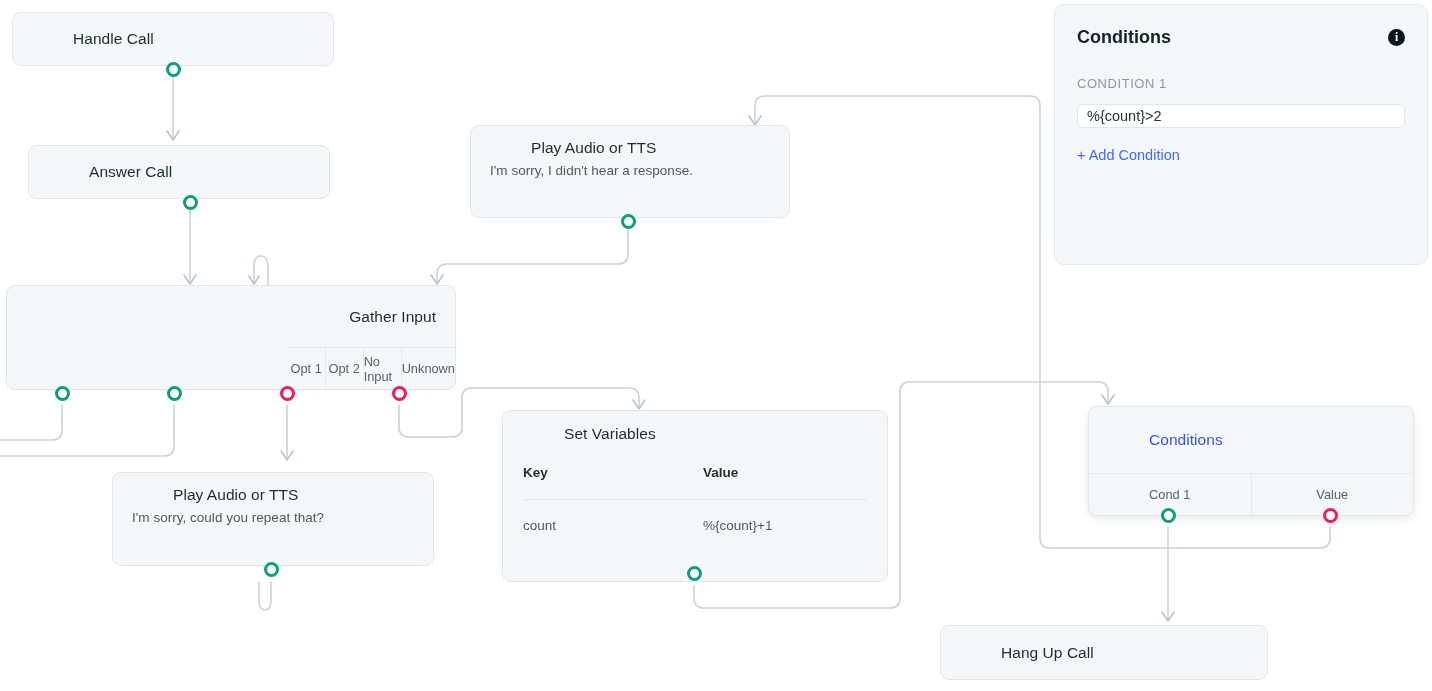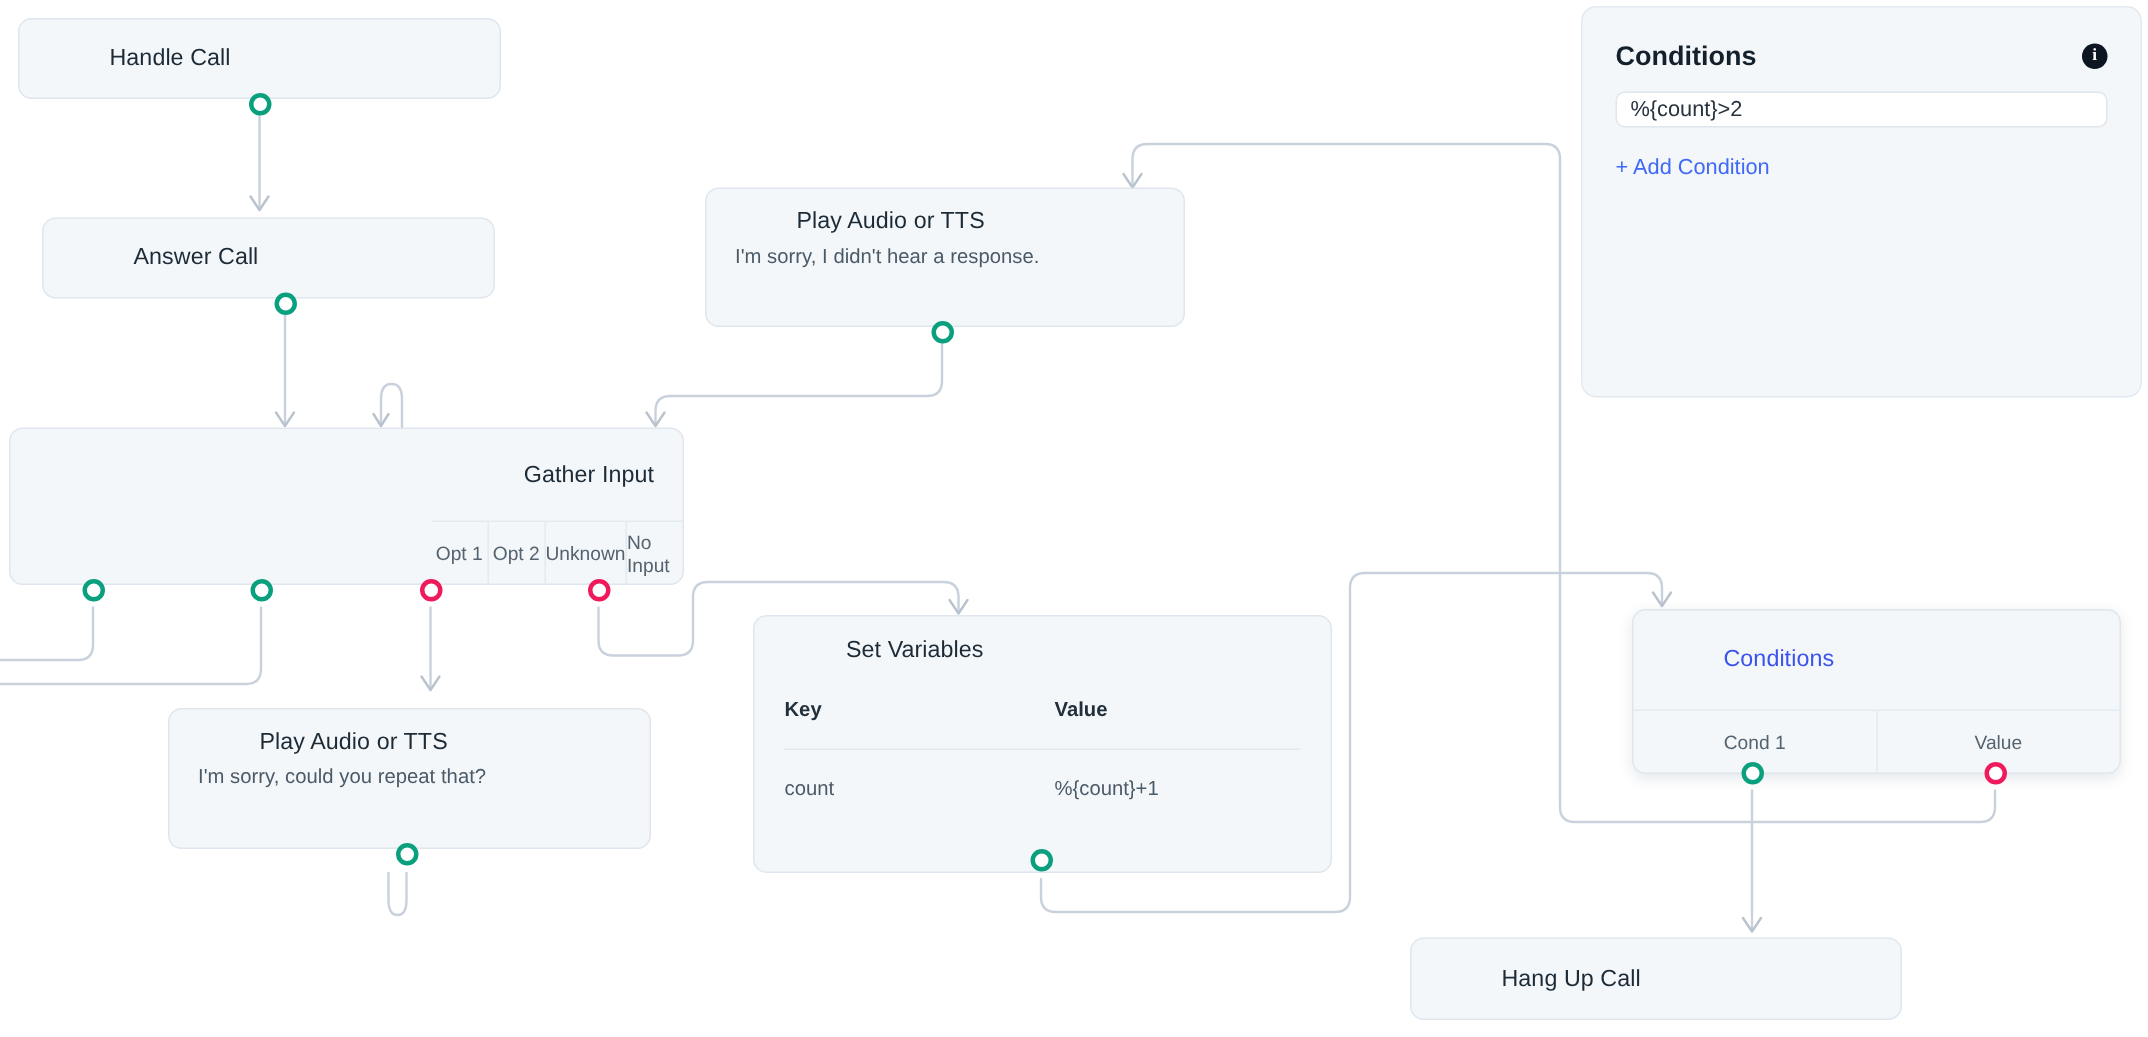--- a/index.html
+++ b/index.html
@@ -238,24 +238,24 @@
       <span class="node-title">Gather Input</span>
     </div>
     <div class="branch-row">
       <div class="branch-cell">
         <span>Opt 1</span>
       </div>
       <div class="branch-cell">
         <span>Opt 2</span>
       </div>
       <div class="branch-cell">
+        <span>No Input</span>
+      </div>
+      <div class="branch-cell">
         <span>Unknown</span>
-      </div>
-      <div class="branch-cell">
-        <span>No Input</span>
       </div>
     </div>
   </div>
   <div class="port teal" style="left:55px;  top:386px;"></div>
   <div class="port teal" style="left:167px; top:386px;"></div>
   <div class="port pink" style="left:280px; top:386px;"></div>
   <div class="port pink" style="left:392px; top:386px;"></div>
 
   <div class="node node-msg" style="left:470px; top:125px; width:320px; height:93px;">
     <div class="node-title">Play Audio or TTS</div>
@@ -301,19 +301,20 @@
 
   <div class="node node-simple" style="left:940px; top:625px; width:328px; height:55px;">
     <span class="node-title">Hang Up Call</span>
   </div>
 
   <div class="panel" style="left:1054px; top:4px; width:374px; height:261px;">
     <div class="panel-head">
       <span class="panel-title">Conditions</span>
       <span class="info-icon">i</span>
     </div>
+    <div class="panel-label">CONDITION 1</div>
     <div class="panel-input">
       <span>%{count}&gt;2</span>
     </div>
     <div class="panel-link">+ Add Condition</div>
   </div>
 
 </div>
 
 </body></html>

